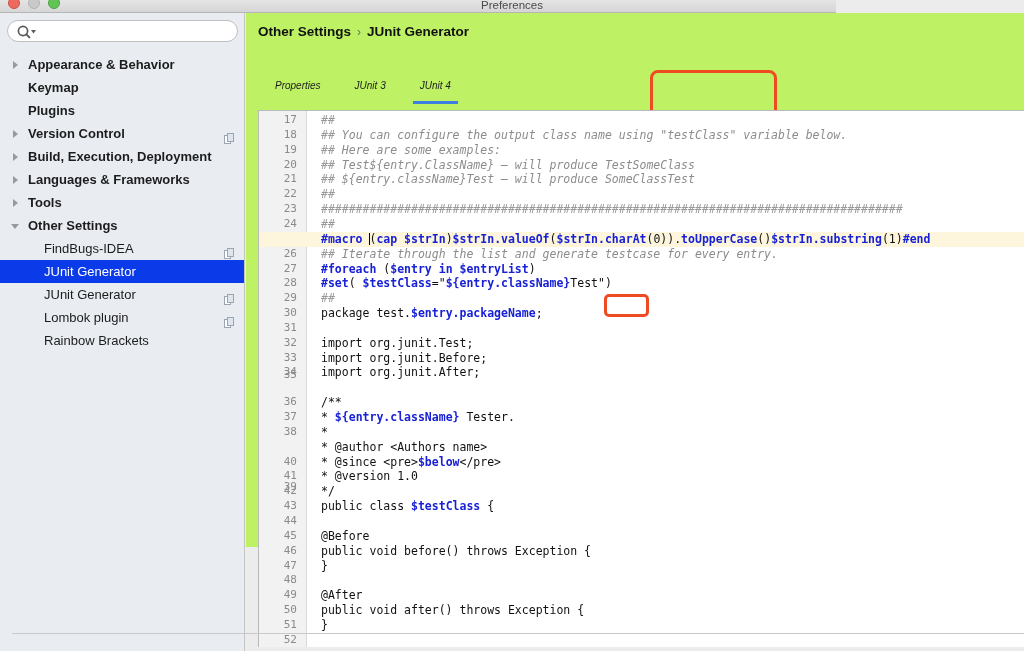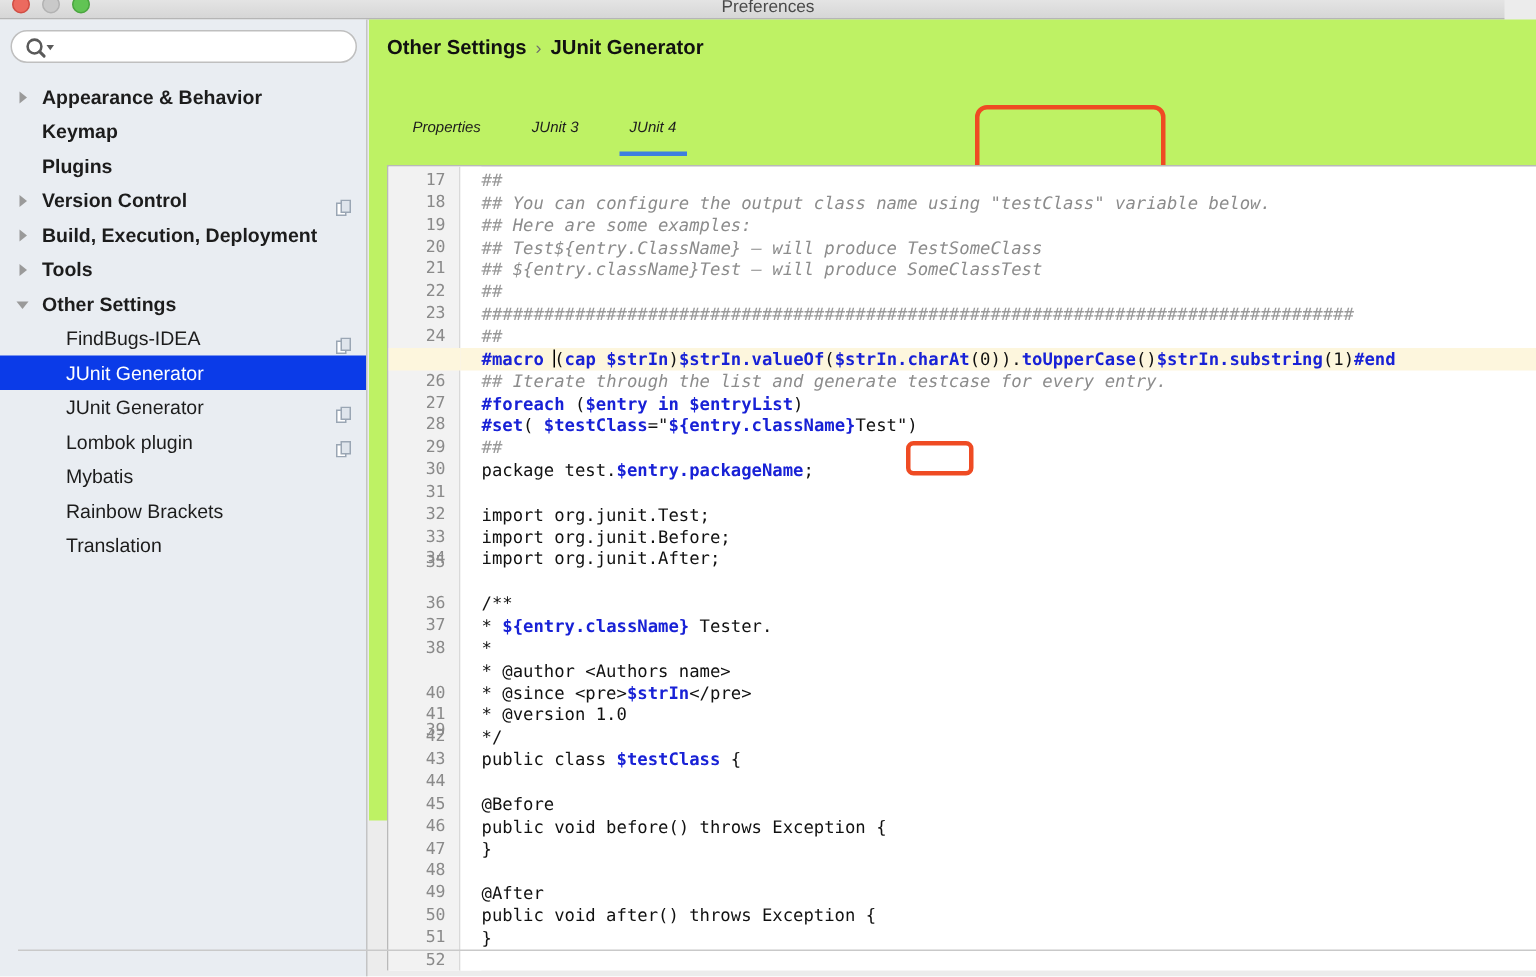--- a/index.html
+++ b/index.html
@@ -13,21 +13,21 @@
   
   #window {
     position: relative;
     width: 1024px; height: 651px;
     background: #ececec;
   }
 
   
   #titlebar {
     position: absolute; left: 0; top: 0;
-    width: 1003px; height: 13px;
+    width: 836px; height: 13px;
     background: linear-gradient(to bottom, #e4e4e4 0%, #d6d6d6 100%);
     border-bottom: 1px solid #b5b5b5;
   }
   #title-text {
     position: absolute; left: 0; top: -2px; width: 1024px;
     text-align: center;
     font-size: 11.5px; color: #4a4a4a;
     line-height: 14px;
   }
   .traffic {
@@ -259,20 +259,24 @@
               <rect x="0.5" y="2.5" width="6" height="8" fill="#ffffff" stroke="#9aa6b4" stroke-width="1"></rect>
               <rect x="3.5" y="0.5" width="6" height="8" fill="#dfe5ec" stroke="#9aa6b4" stroke-width="1"></rect>
             </svg></span>
         </div>
         <div class="tree-row top">
           <div class="arrow collapsed"></div>
           <span class="label">Build, Execution, Deployment</span>
         </div>
         <div class="tree-row top">
           <div class="arrow collapsed"></div>
+          <span class="label">Languages &amp; Frameworks</span>
+        </div>
+        <div class="tree-row top">
+          <div class="arrow collapsed"></div>
           <span class="label">Tools</span>
         </div>
         <div class="tree-row top">
           <div class="arrow expanded"></div>
           <span class="label">Other Settings</span>
         </div>
         <div class="tree-row child">
           <span class="label">FindBugs-IDEA</span>
           <span class="copy-icon"><svg width="11" height="11" viewBox="0 0 11 11">
               <rect x="0.5" y="2.5" width="6" height="8" fill="#ffffff" stroke="#9aa6b4" stroke-width="1"></rect>
@@ -290,27 +294,21 @@
             </svg></span>
         </div>
         <div class="tree-row child">
           <span class="label">Lombok plugin</span>
           <span class="copy-icon"><svg width="11" height="11" viewBox="0 0 11 11">
               <rect x="0.5" y="2.5" width="6" height="8" fill="#ffffff" stroke="#9aa6b4" stroke-width="1"></rect>
               <rect x="3.5" y="0.5" width="6" height="8" fill="#dfe5ec" stroke="#9aa6b4" stroke-width="1"></rect>
             </svg></span>
         </div>
         <div class="tree-row child">
-          <span class="label">Mybatis</span>
-        </div>
-        <div class="tree-row child">
           <span class="label">Rainbow Brackets</span>
-        </div>
-        <div class="tree-row child">
-          <span class="label">Translation</span>
         </div>
       </div>
   </div>
 
   <div id="main">
 
     <div id="breadcrumb">
       <span>Other Settings</span><span class="sep">›</span><span>JUnit Generator</span>
     </div>
 
@@ -376,21 +374,21 @@
           <div class="cl" style="top: 195.05px;"><span class="plain">package test.</span><span class="kw">$entry.packageName</span><span class="plain">;</span></div>
           <div class="cl" style="top: 209.9px;"></div>
           <div class="cl" style="top: 224.75px;"><span class="plain">import org.junit.Test;</span></div>
           <div class="cl" style="top: 239.6px;"><span class="plain">import org.junit.Before;</span></div>
           <div class="cl" style="top: 254.45px;"><span class="plain">import org.junit.After;</span></div>
           <div class="cl" style="top: 269.3px;"></div>
           <div class="cl" style="top: 284.15px;"><span class="plain">/**</span></div>
           <div class="cl" style="top: 299px;"><span class="plain">* </span><span class="kw">${entry.className}</span><span class="plain"> Tester.</span></div>
           <div class="cl" style="top: 313.85px;"><span class="plain">*</span></div>
           <div class="cl" style="top: 328.7px;"><span class="plain">* @author &lt;Authors name&gt;</span></div>
-          <div class="cl" style="top: 343.55px;"><span class="plain">* @since &lt;pre&gt;</span><span class="kw">$strIn</span><span class="plain">&lt;/pre&gt;</span></div>
+          <div class="cl" style="top: 343.55px;"><span class="plain">* @since &lt;pre&gt;</span><span class="kw">$below</span><span class="plain">&lt;/pre&gt;</span></div>
           <div class="cl" style="top: 358.4px;"><span class="plain">* @version 1.0</span></div>
           <div class="cl" style="top: 373.25px;"><span class="plain">*/</span></div>
           <div class="cl" style="top: 388.1px;"><span class="plain">public class </span><span class="kw">$testClass</span><span class="plain"> {</span></div>
           <div class="cl" style="top: 402.95px;"></div>
           <div class="cl" style="top: 417.8px;"><span class="plain">@Before</span></div>
           <div class="cl" style="top: 432.65px;"><span class="plain">public void before() throws Exception {</span></div>
           <div class="cl" style="top: 447.5px;"><span class="plain">}</span></div>
           <div class="cl" style="top: 462.35px;"></div>
           <div class="cl" style="top: 477.2px;"><span class="plain">@After</span></div>
           <div class="cl" style="top: 492.05px;"><span class="plain">public void after() throws Exception {</span></div>

